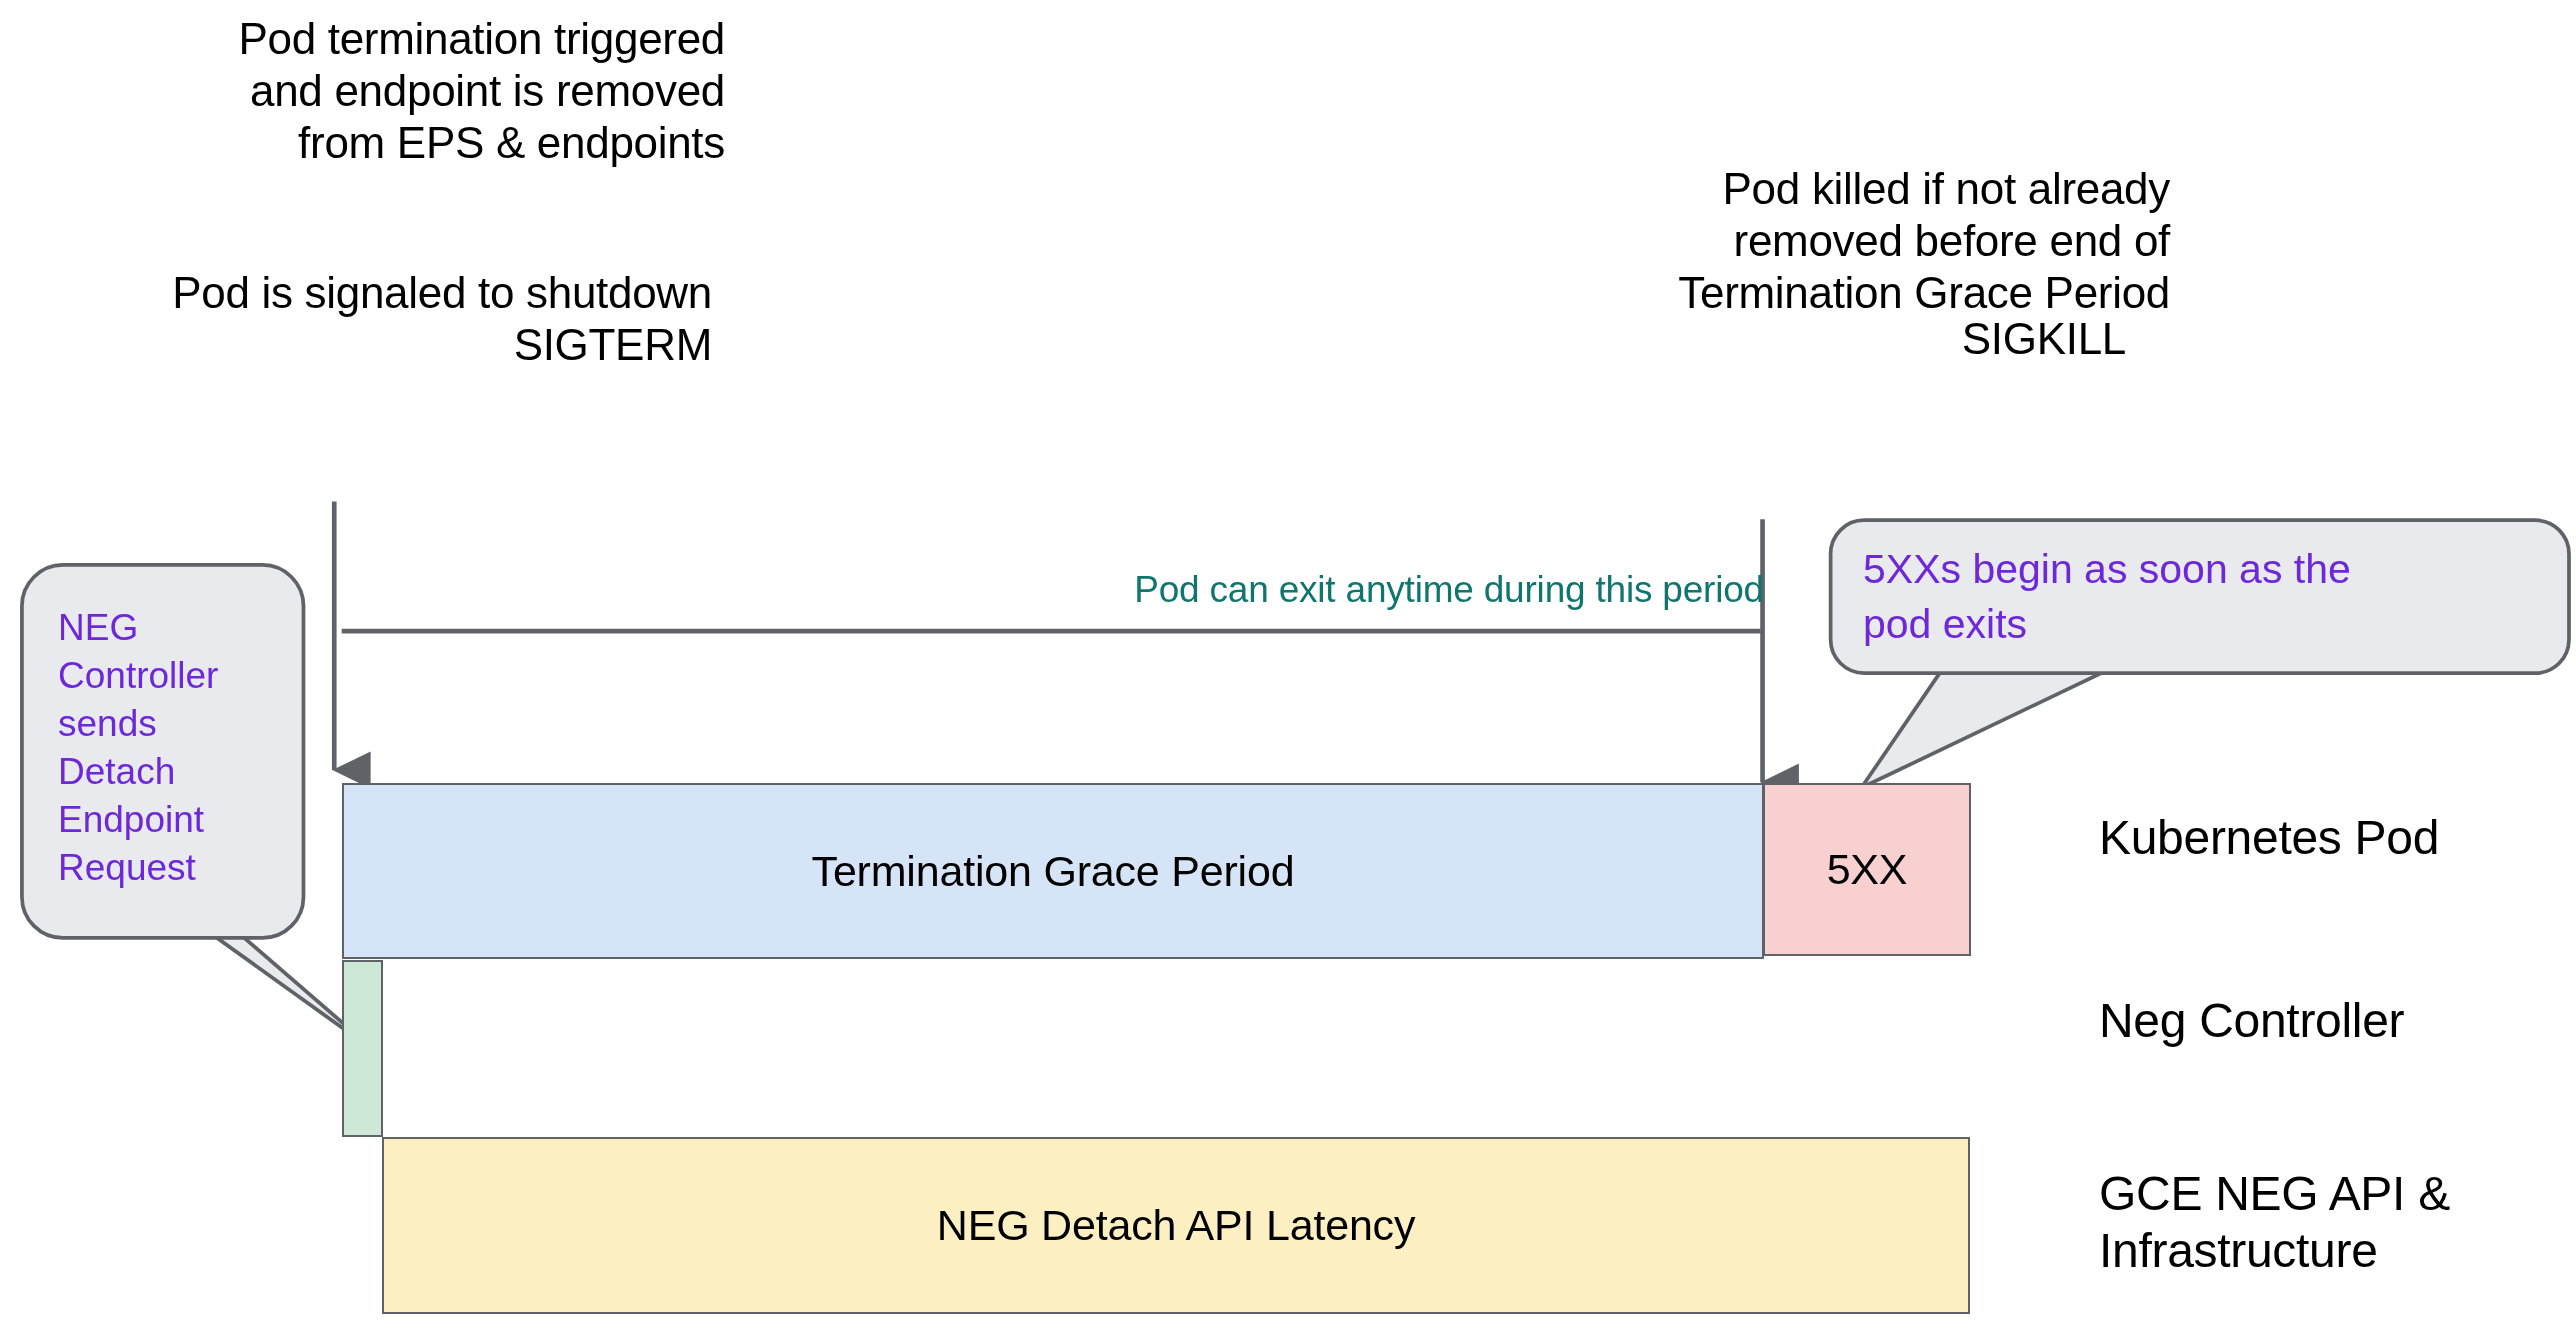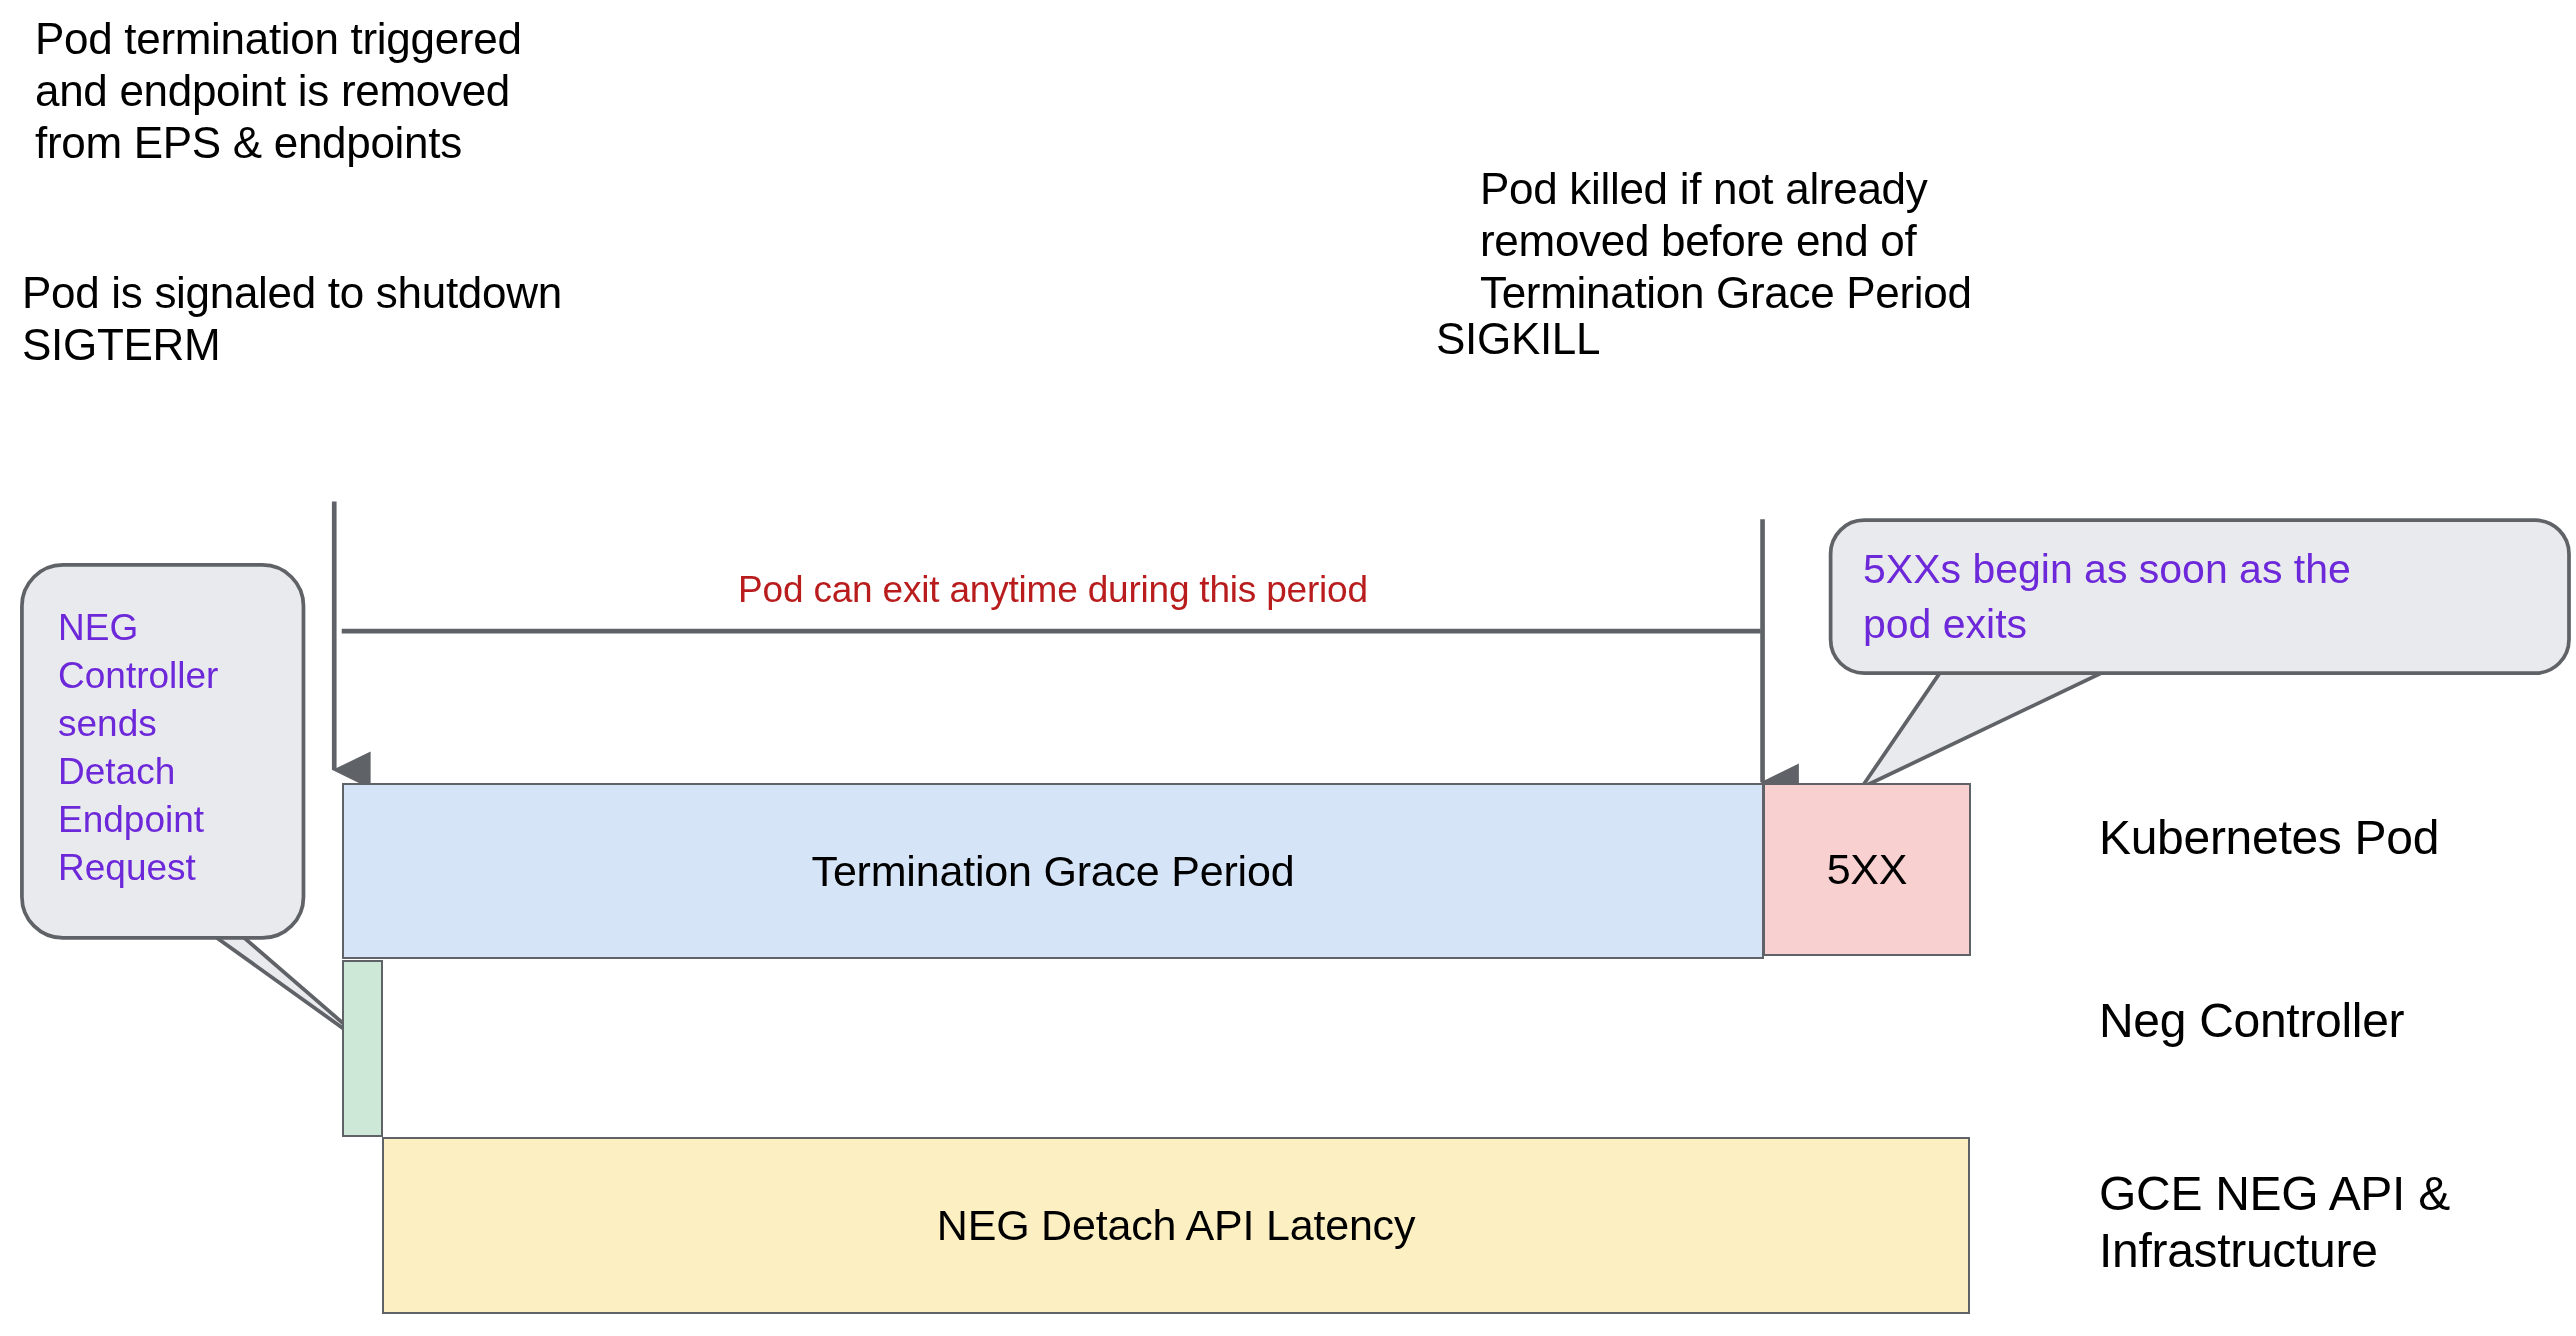--- a/index.html
+++ b/index.html
@@ -16,21 +16,21 @@
     width: 2576px;
     height: 1336px;
     background: #ffffff;
     overflow: hidden;
   }
 
   
   .annot {
     position: absolute;
     color: #000000;
-    text-align: left;
+    text-align: right;
     line-height: 1.18;
     white-space: pre-line;
     font-size: 44px;
     letter-spacing: -0.3px;
   }
   #annot-left-1  { left: 35px;   top: 13px;  width: 690px; }
   #annot-left-2  { left: 22px;   top: 267px; width: 690px; }
   #annot-right-1 { left: 1480px; top: 123px; width: 690px; margin-top: 40px; }
   #annot-right-2 { left: 1436px; top: 313px; width: 690px; }
 
@@ -73,23 +73,23 @@
   }
   #callout-left-text  { left: 58px;   top: 604px; width: 233px; }
   #callout-right-text { left: 1863px; top: 542px; width: 681px; font-size: 41px; line-height: 1.35; }
 
   
   #period-label {
     position: absolute;
     left: 342px;
     top: 569px;
     width: 1422px;
-    text-align: center;
+    text-align: right;
     font-size: 37px;
-    color: #b91c1c;
+    color: #0f766e;
     letter-spacing: -0.2px;
   }
 
   
   .lane-label {
     position: absolute;
     left: 2099px;
     width: 466px;
     font-size: 48px;
     color: #000000;

